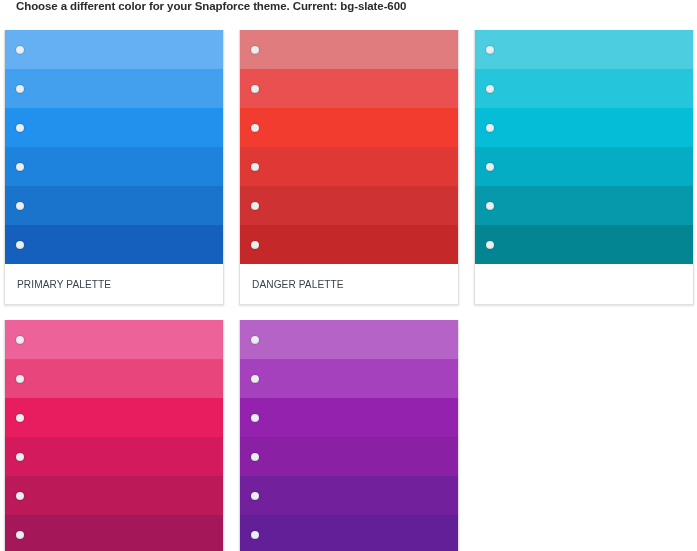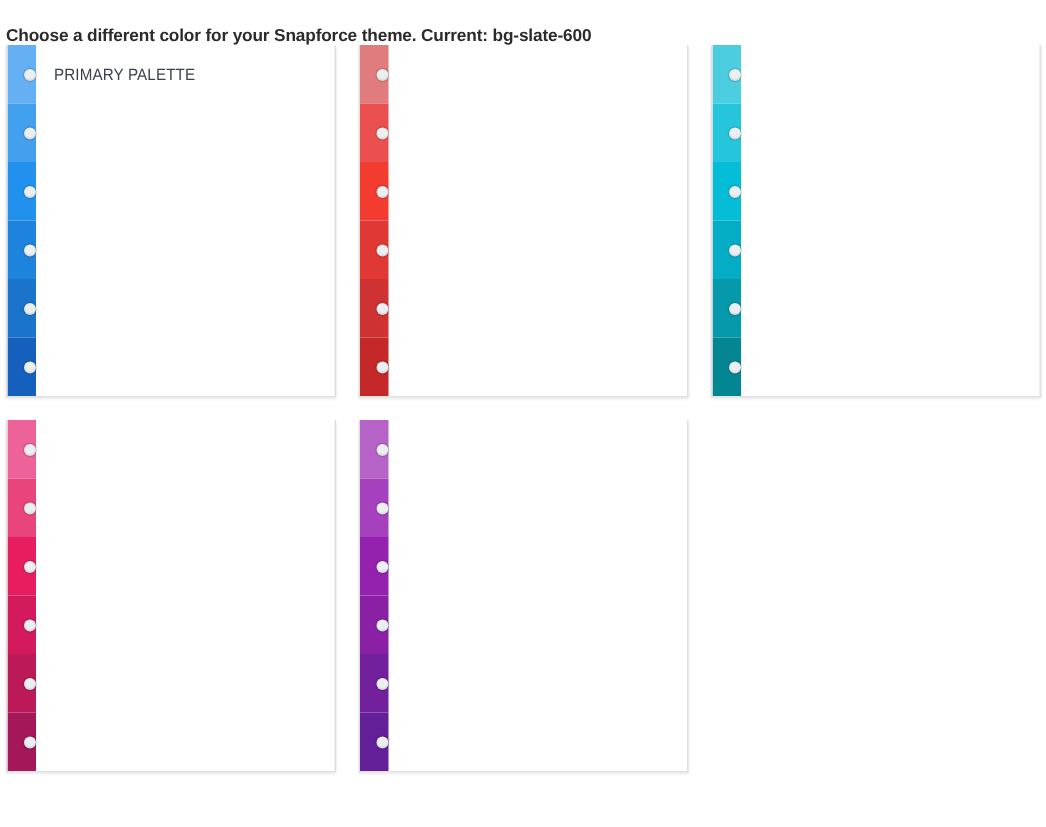--- a/index.html
+++ b/index.html
@@ -16,23 +16,24 @@
   }
   .page {
     width: 697px;
     height: 551px;
     position: relative;
     box-sizing: border-box;
   }
   .prompt-bar {
     height: 30px;
     display: flex;
-    align-items: flex-end;
+    align-items: flex-start;
     padding: 0 4px;
     box-sizing: border-box;
+    margin-left: 12px;
   }
   .prompt-text {
     font-size: 11.5px;
     font-weight: bold;
     color: #2b2b2b;
     letter-spacing: -0.1px;
     white-space: nowrap;
   }
   .grid {
     display: grid;
@@ -44,20 +45,21 @@
   }
   .palette-card {
     width: 220px;
     background: #ffffff;
     border: 1px solid #e0e0e0;
     border-top: none;
     box-shadow: 0 1px 2px rgba(0,0,0,0.13);
     box-sizing: border-box;
     overflow: hidden;
     display: flex;
+    flex-direction: column;
   }
   .swatch-stack {
     display: flex;
     flex-direction: column;
   }
   .swatch {
     height: 39px;
     display: flex;
     align-items: center;
     padding-left: 11px;
@@ -142,20 +144,23 @@
           <div class="swatch" style="background: rgb(223, 56, 53);">
             <span class="swatch-radio"></span>
           </div>
           <div class="swatch" style="background: rgb(207, 50, 50);">
             <span class="swatch-radio"></span>
           </div>
           <div class="swatch" style="background: rgb(196, 40, 40);">
             <span class="swatch-radio"></span>
           </div>
         </div>
+        <div class="card-footer">
+          <span class="card-footer-label">DANGER PALETTE</span>
+        </div>
       </div>
       <div class="palette-card">
         <div class="swatch-stack">
           <div class="swatch" style="background: rgb(76, 205, 224);">
             <span class="swatch-radio"></span>
           </div>
           <div class="swatch" style="background: rgb(37, 198, 220);">
             <span class="swatch-radio"></span>
           </div>
           <div class="swatch" style="background: rgb(5, 189, 214);">

